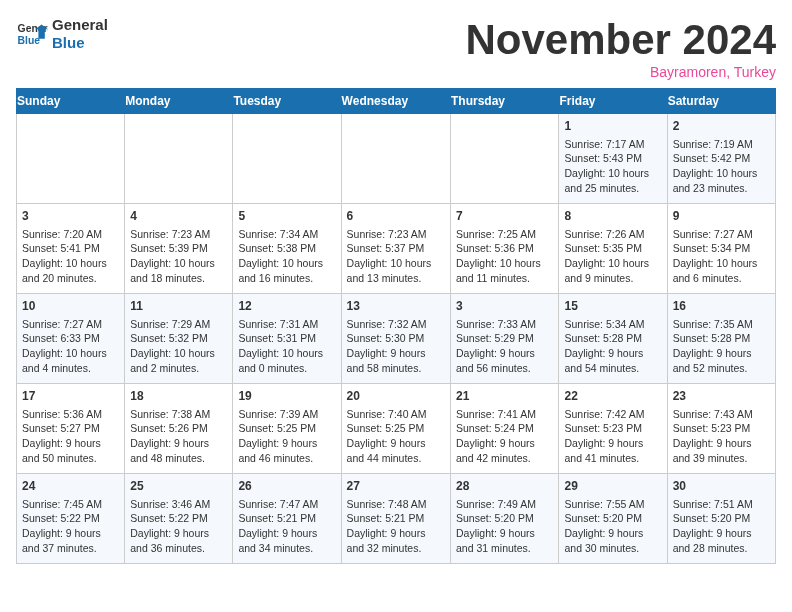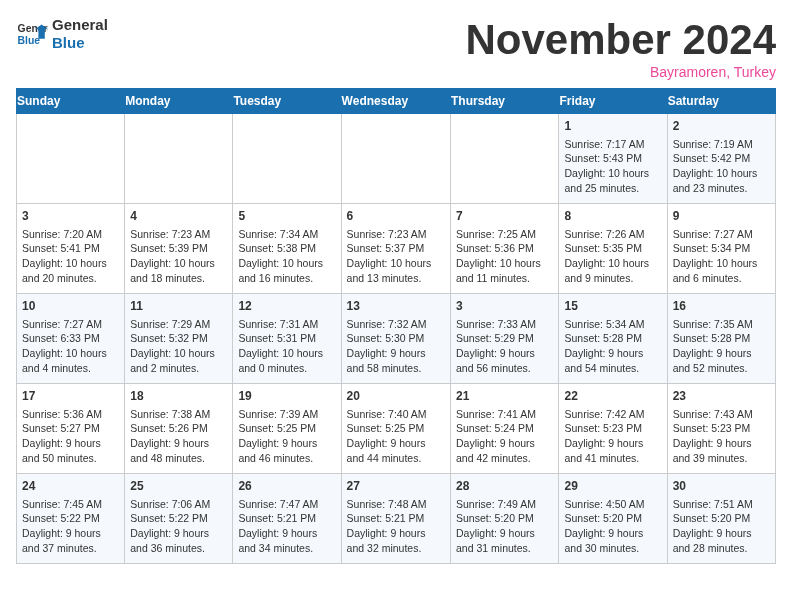--- a/index.html
+++ b/index.html
@@ -266,21 +266,21 @@
       </tr>
       <tr>
         <td>
           <span class="day-num">24</span>
           <div>Sunrise: 7:45 AM</div>
           <div>Sunset: 5:22 PM</div>
           <div>Daylight: 9 hours and 37 minutes.</div>
         </td>
         <td>
           <span class="day-num">25</span>
-          <div>Sunrise: 7:06 AM</div>
+          <div>Sunrise: 3:46 AM</div>
           <div>Sunset: 5:22 PM</div>
           <div>Daylight: 9 hours and 36 minutes.</div>
         </td>
         <td>
           <span class="day-num">26</span>
           <div>Sunrise: 7:47 AM</div>
           <div>Sunset: 5:21 PM</div>
           <div>Daylight: 9 hours and 34 minutes.</div>
         </td>
         <td>
@@ -290,21 +290,21 @@
           <div>Daylight: 9 hours and 32 minutes.</div>
         </td>
         <td>
           <span class="day-num">28</span>
           <div>Sunrise: 7:49 AM</div>
           <div>Sunset: 5:20 PM</div>
           <div>Daylight: 9 hours and 31 minutes.</div>
         </td>
         <td>
           <span class="day-num">29</span>
-          <div>Sunrise: 4:50 AM</div>
+          <div>Sunrise: 7:55 AM</div>
           <div>Sunset: 5:20 PM</div>
           <div>Daylight: 9 hours and 30 minutes.</div>
         </td>
         <td>
           <span class="day-num">30</span>
           <div>Sunrise: 7:51 AM</div>
           <div>Sunset: 5:20 PM</div>
           <div>Daylight: 9 hours and 28 minutes.</div>
         </td>
       </tr>

